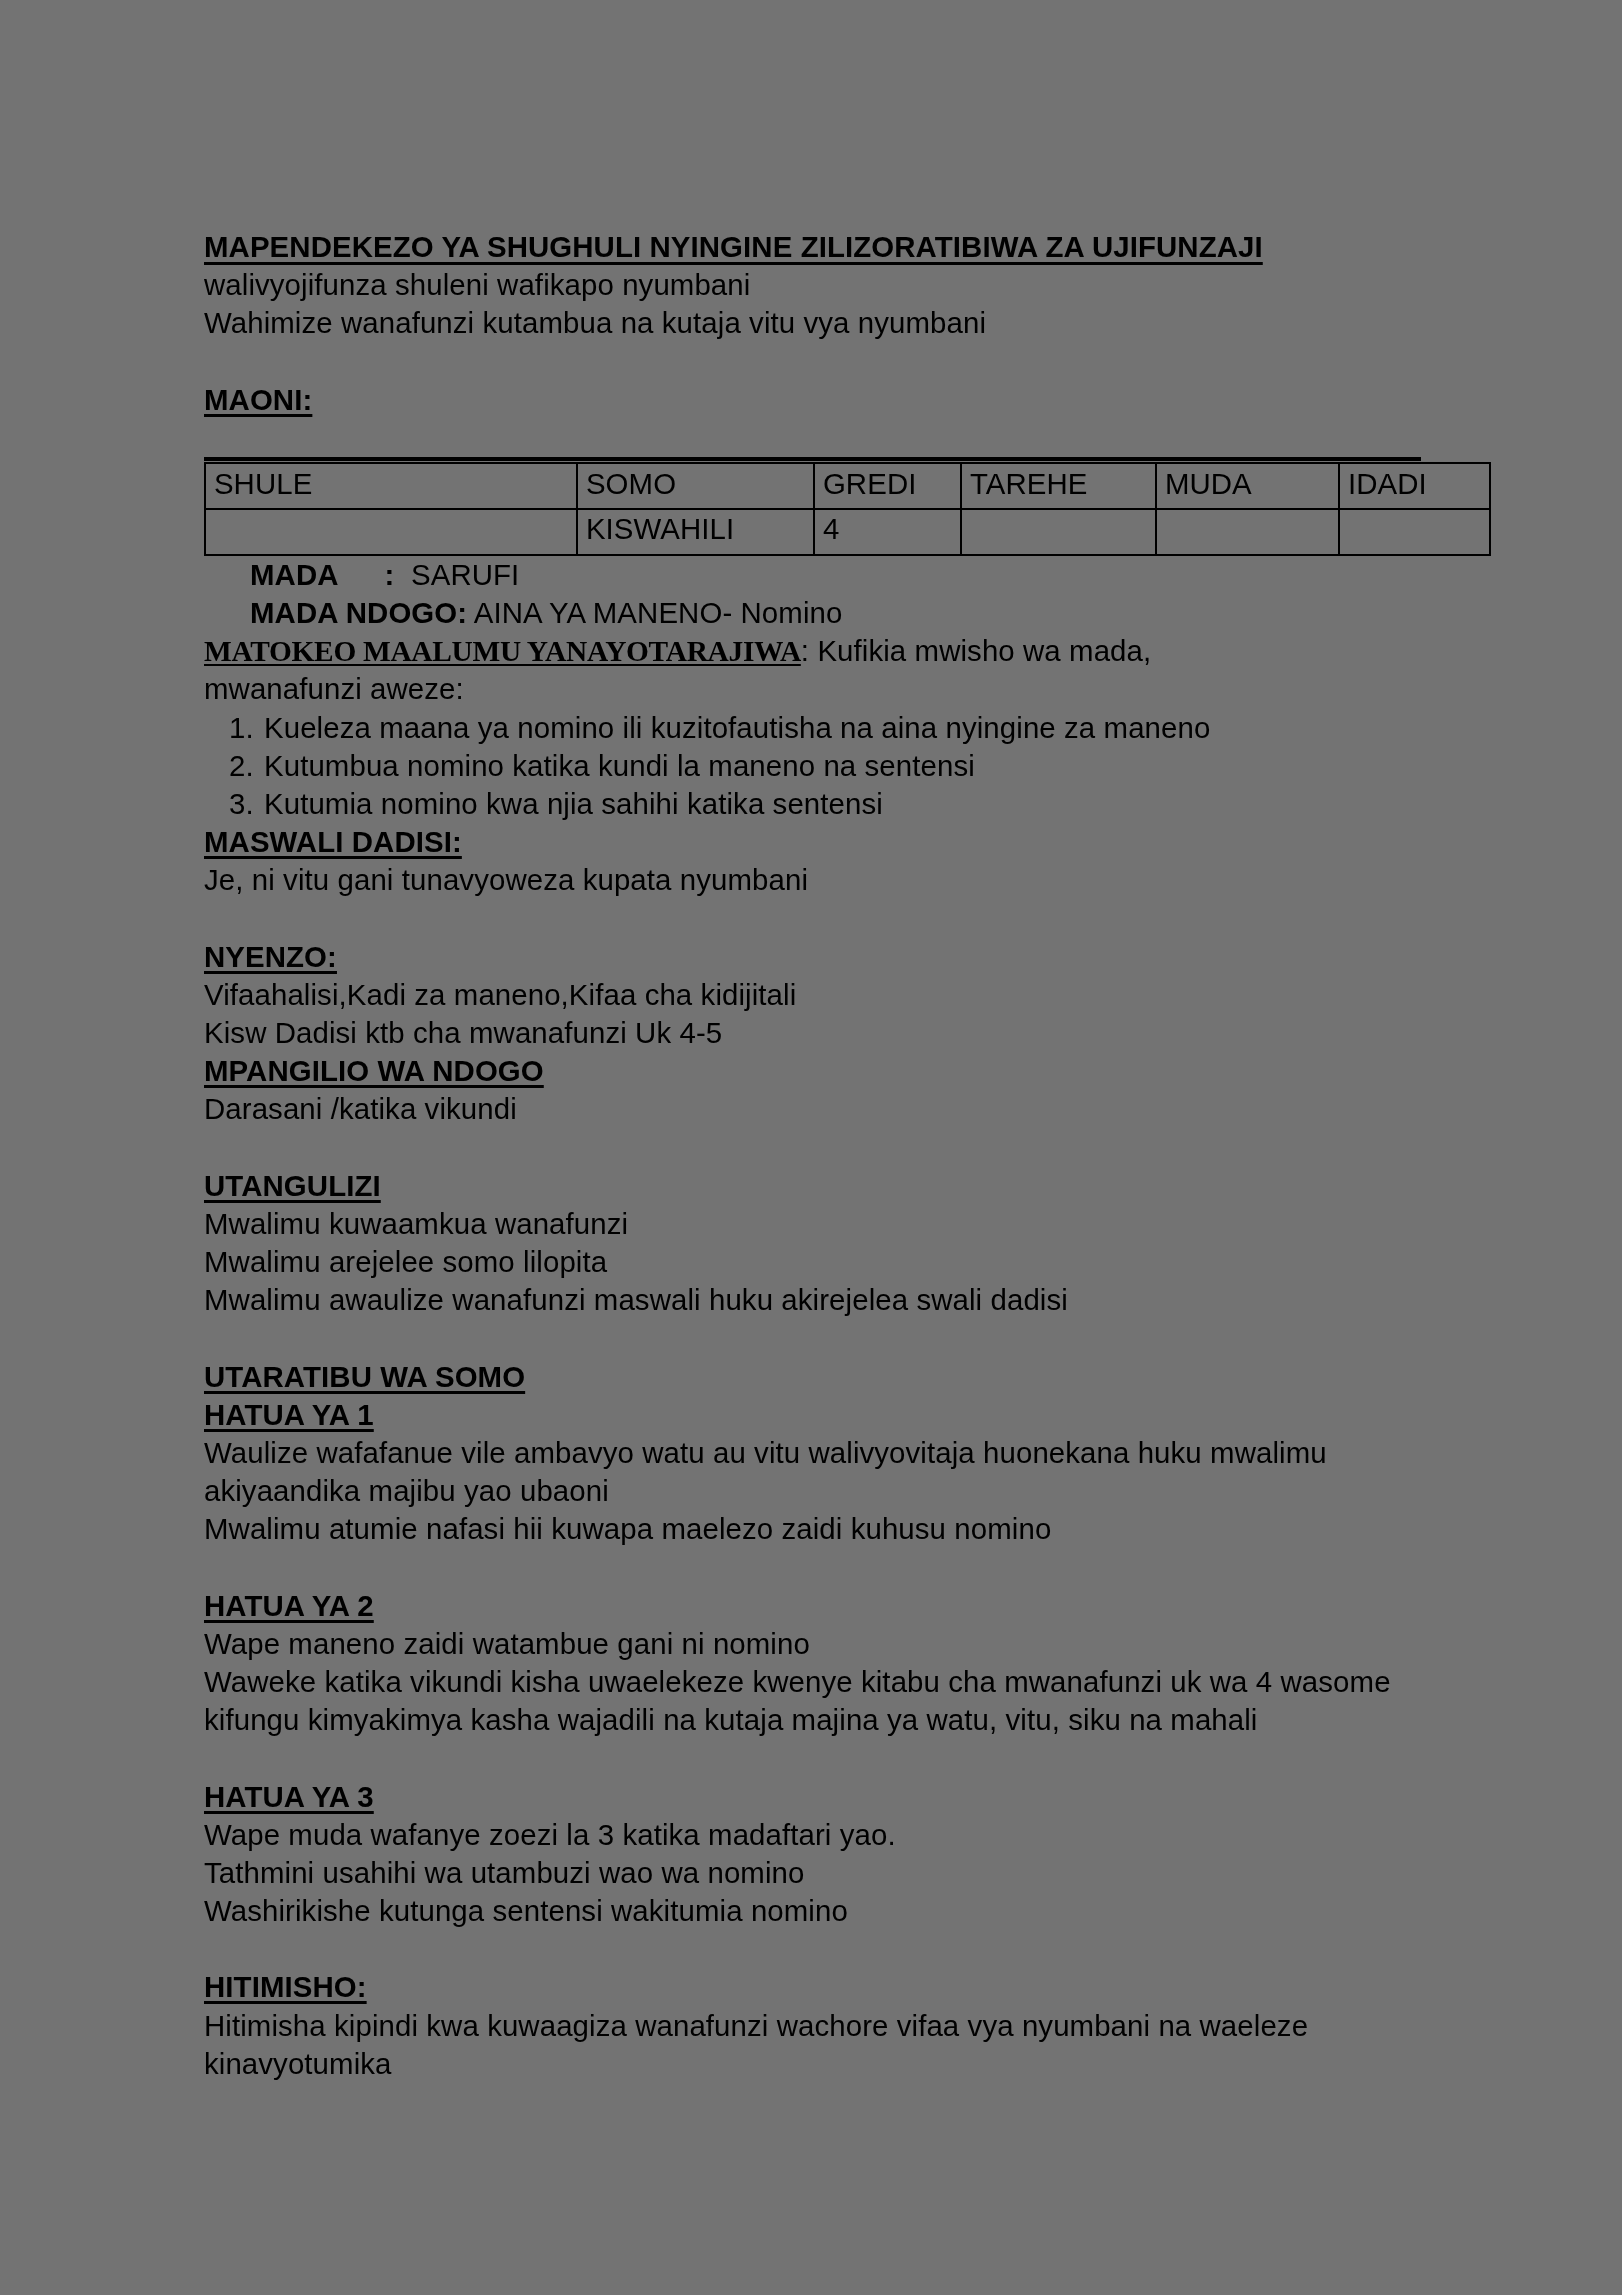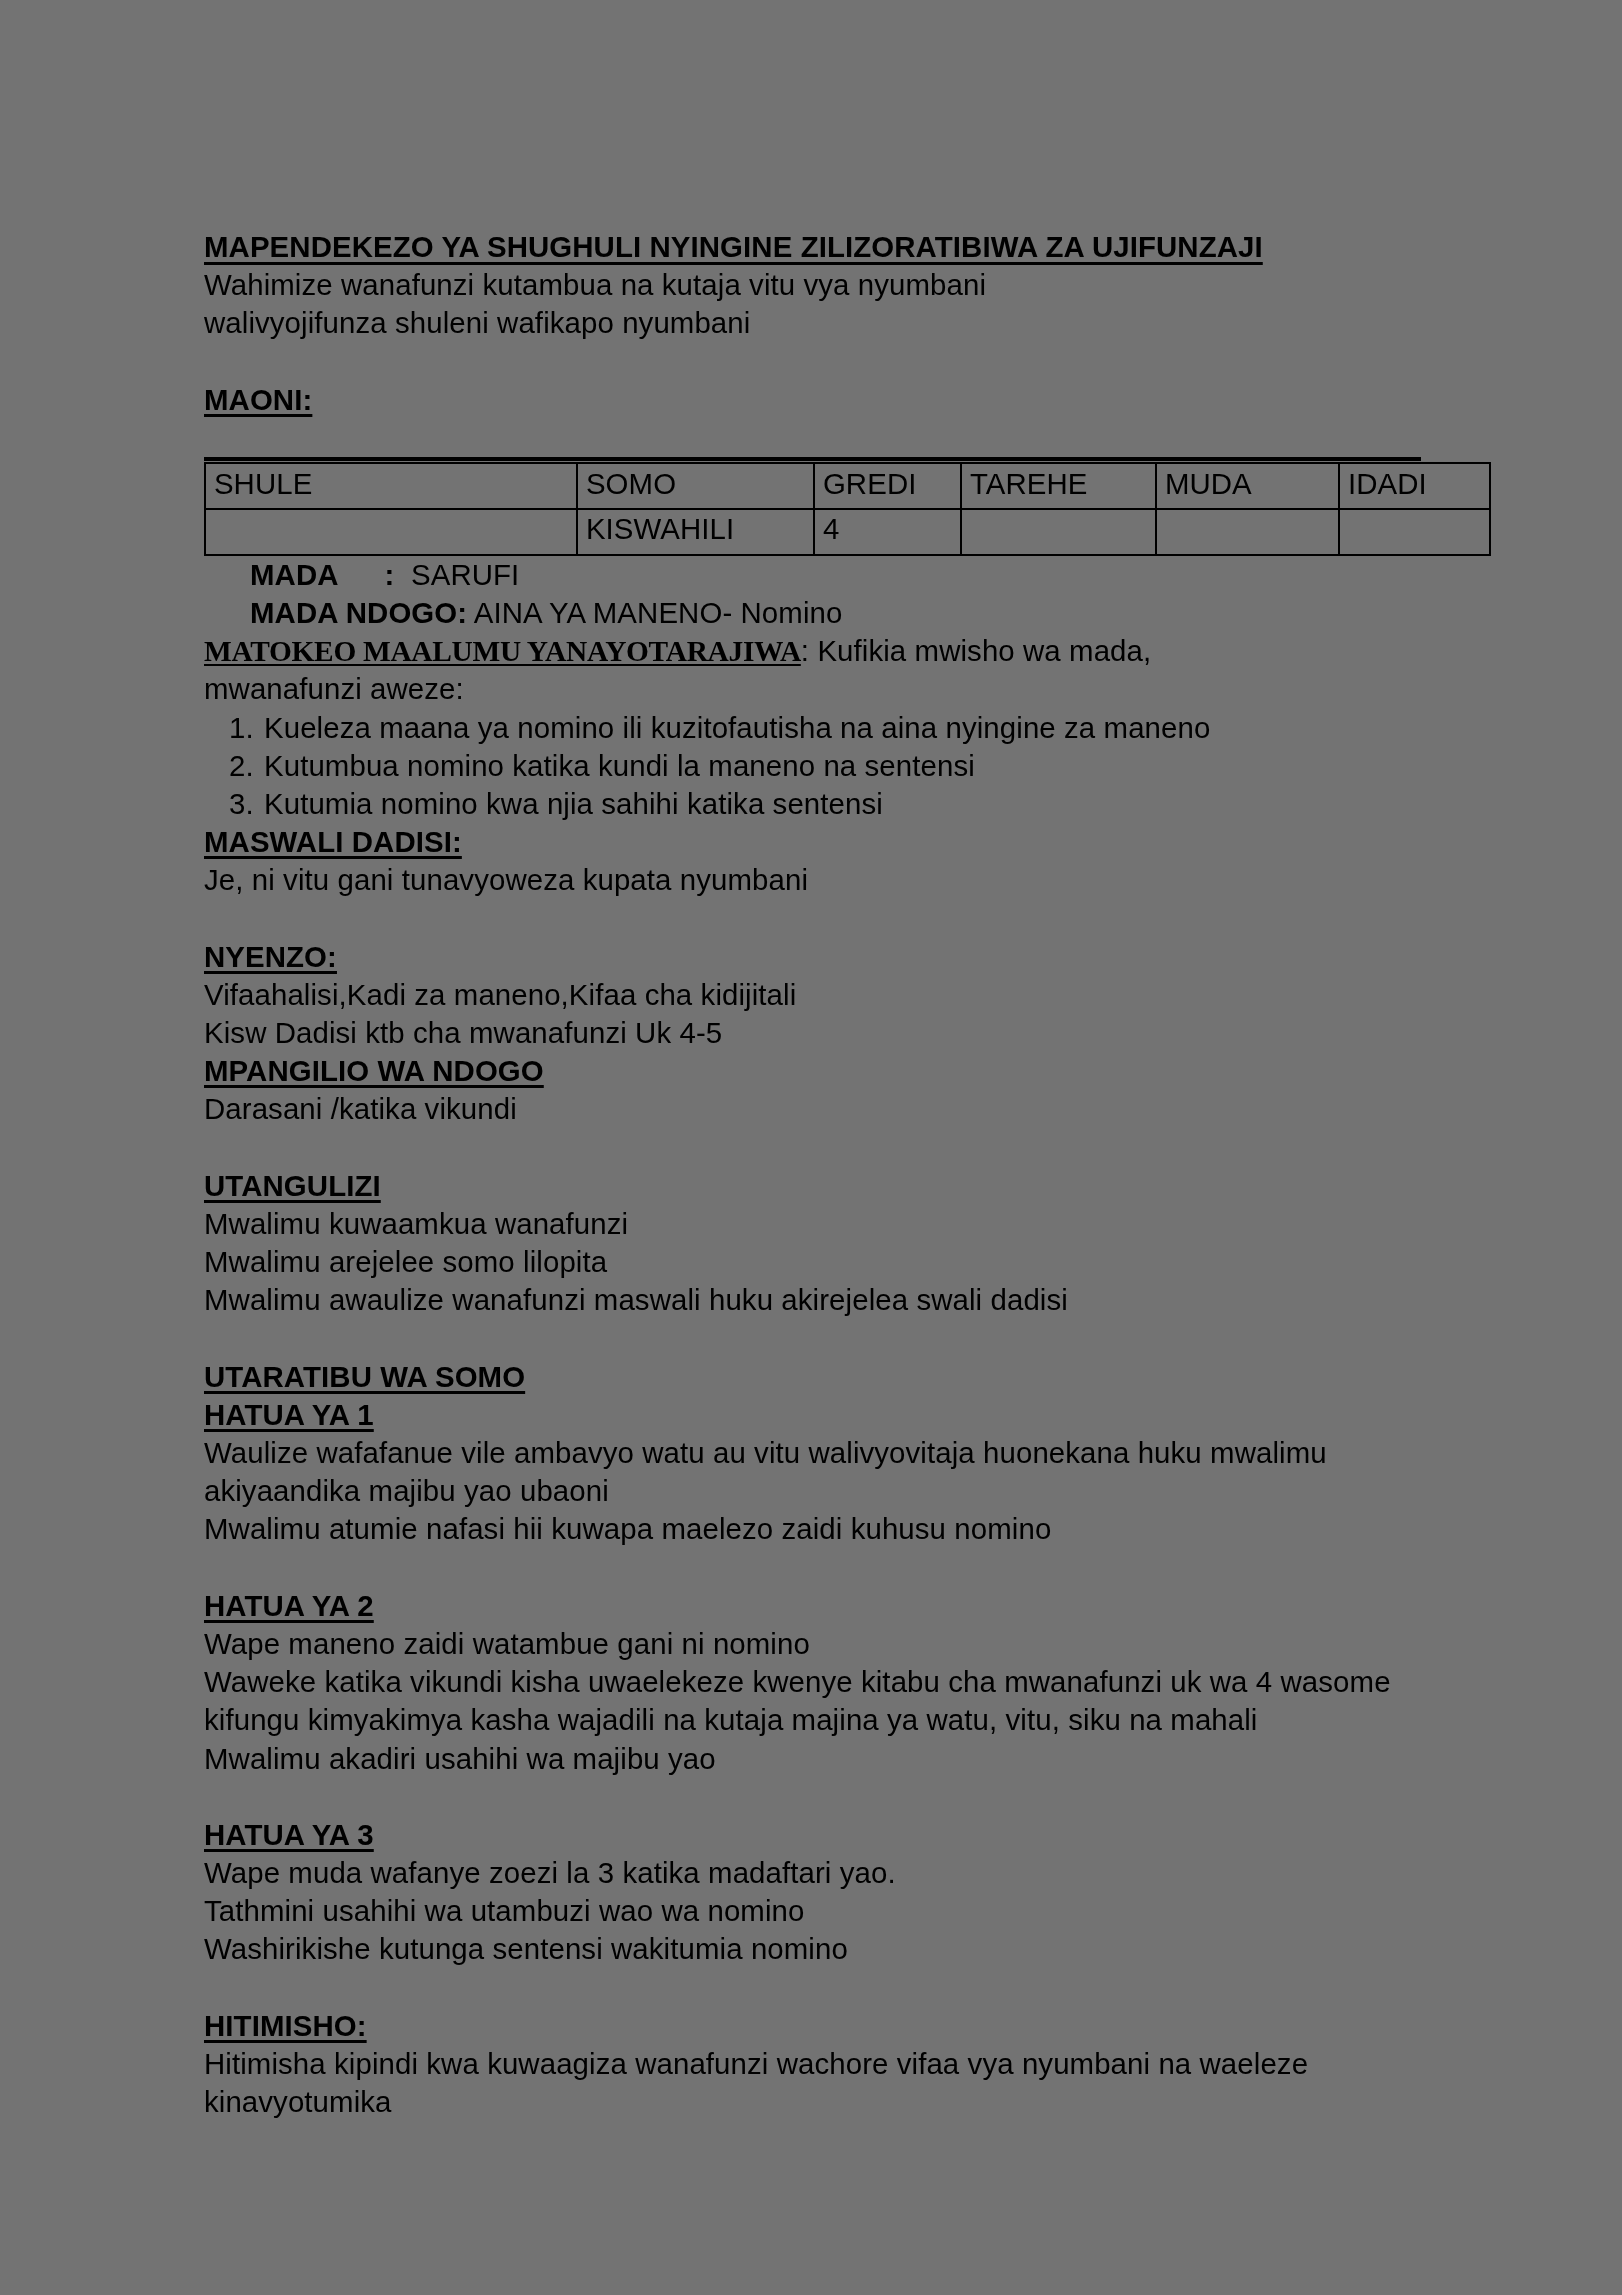--- a/index.html
+++ b/index.html
@@ -111,22 +111,22 @@
   }
 </style>
 </head>
 <body>
 
 <div class="page">
   <div class="doc">
 
     
     <span class="doc-title">MAPENDEKEZO YA SHUGHULI NYINGINE ZILIZORATIBIWA ZA UJIFUNZAJI</span>
+    <span class="line">walivyojifunza shuleni wafikapo nyumbani</span>
     <span class="line">Wahimize wanafunzi kutambua na kutaja vitu vya nyumbani</span>
-    <span class="line">walivyojifunza shuleni wafikapo nyumbani</span>
 
     <span class="spacer"></span>
 
     
     <span class="line"><span class="heading">MAONI:</span></span>
 
     <span class="spacer"></span>
 
     
     <div class="table-top-rule"></div>
@@ -197,21 +197,20 @@
     <span class="line"><span class="heading">HATUA YA 1</span></span>
     <span class="para">Waulize wafafanue vile ambavyo watu au vitu walivyovitaja huonekana huku mwalimu akiyaandika majibu yao ubaoni</span>
     <span class="line">Mwalimu atumie nafasi hii kuwapa maelezo zaidi kuhusu nomino</span>
 
     <span class="spacer"></span>
 
     
     <span class="line"><span class="heading">HATUA YA 2</span></span>
     <span class="line">Wape maneno zaidi watambue gani ni nomino</span>
     <span class="para">Waweke katika vikundi kisha uwaelekeze kwenye kitabu cha mwanafunzi uk wa 4 wasome kifungu kimyakimya kasha wajadili na kutaja majina ya watu, vitu, siku na mahali</span>
-    <span class="line">Mwalimu akadiri usahihi wa majibu yao</span>
 
     <span class="spacer"></span>
 
     
     <span class="line"><span class="heading">HATUA YA 3</span></span>
     <span class="line">Wape muda wafanye zoezi la 3 katika madaftari yao.</span>
     <span class="line">Tathmini usahihi wa utambuzi wao wa nomino</span>
     <span class="line">Washirikishe kutunga sentensi wakitumia nomino</span>
 
     <span class="spacer"></span>

